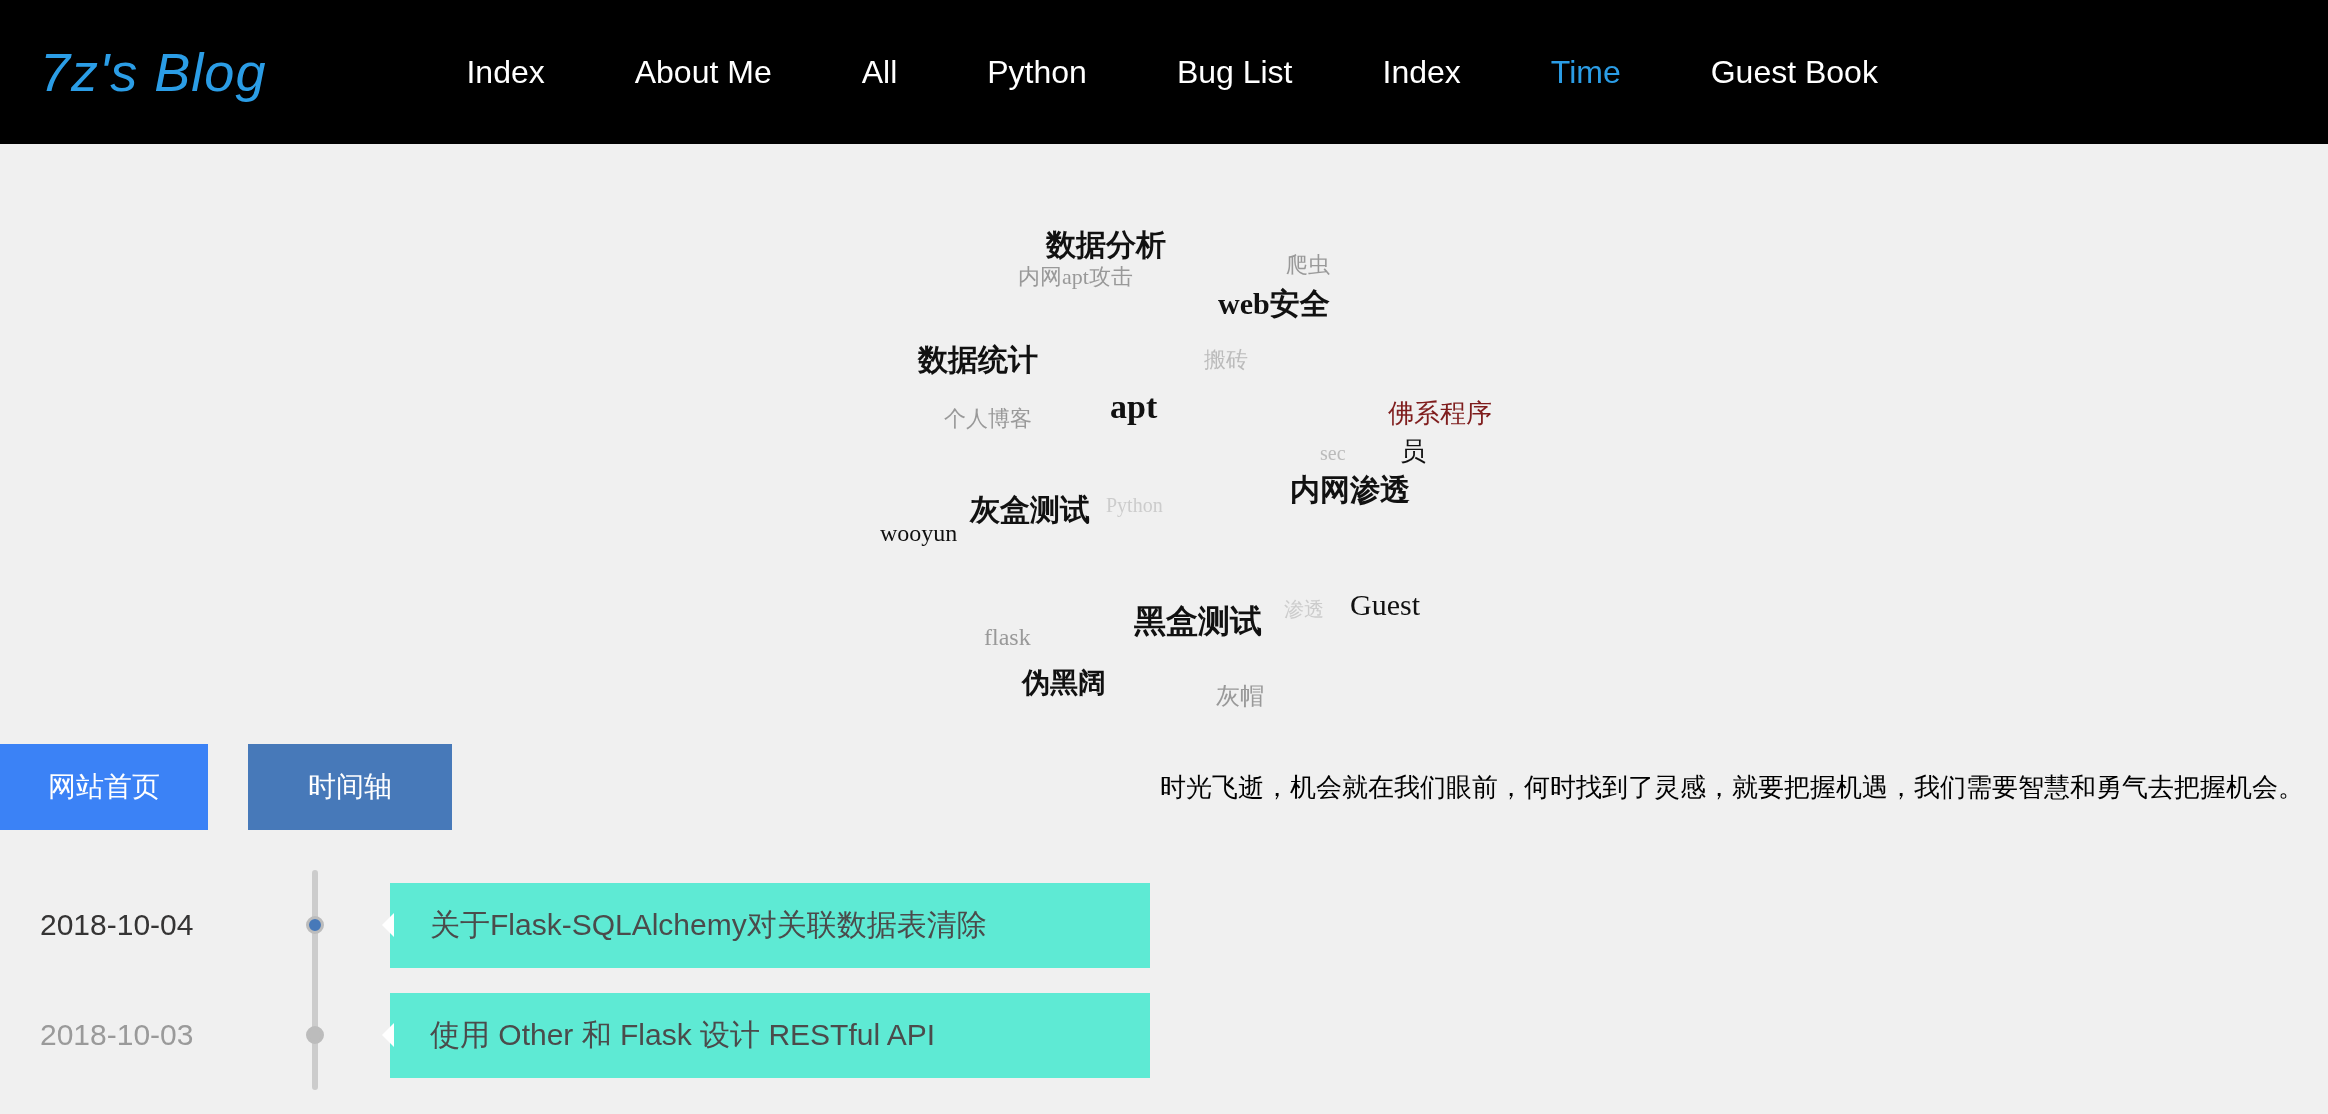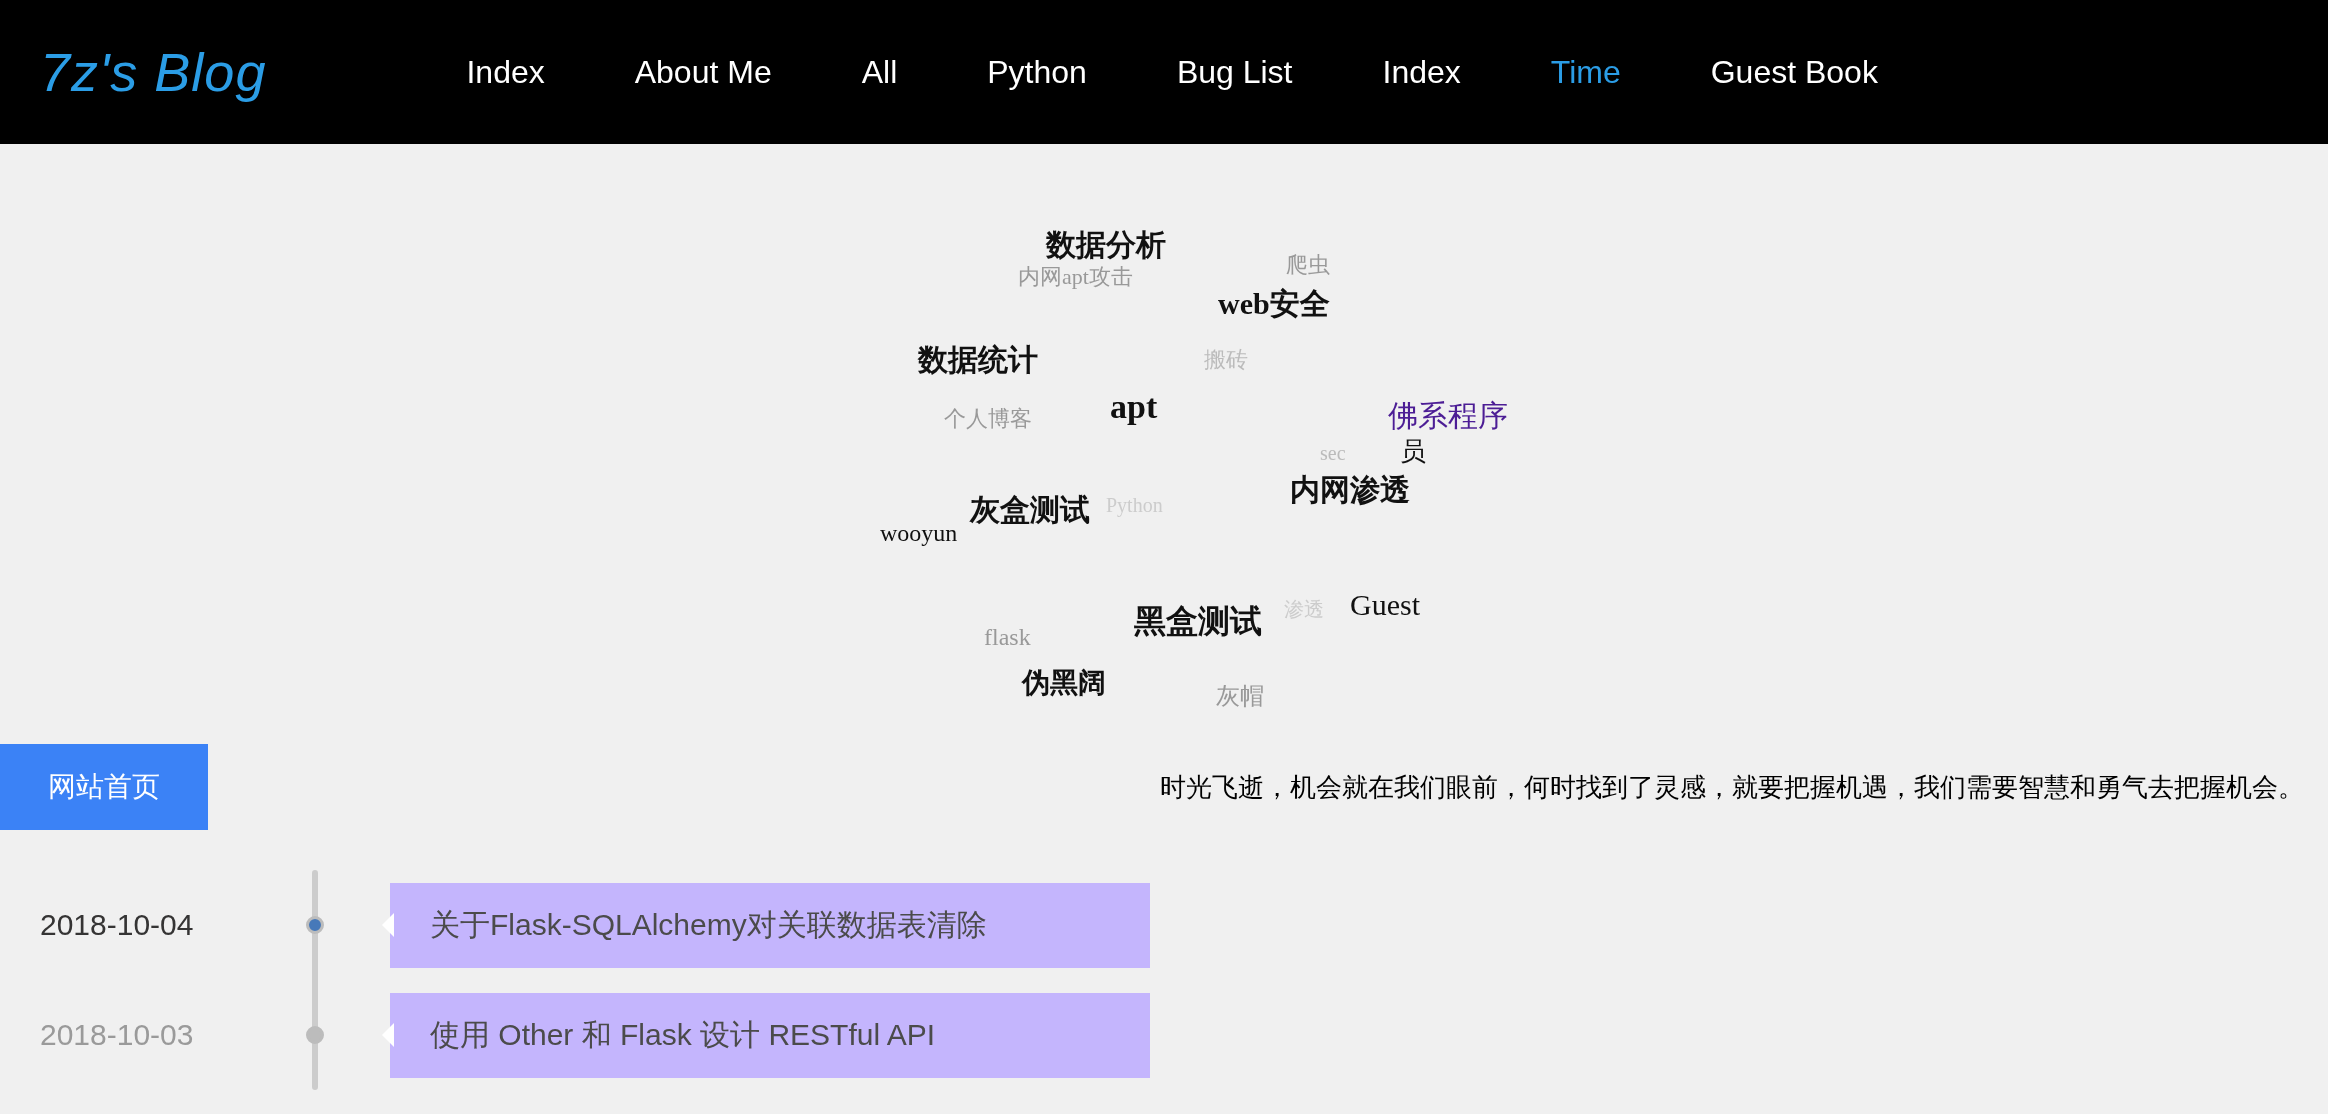--- a/index.html
+++ b/index.html
@@ -111,21 +111,21 @@
     transform: translateY(-50%);
     width: 18px;
     height: 18px;
     background: #4779b9;
     border-radius: 50%;
     border: 3px solid #bcbcbc;
   }
   .timeline-item.faded .timeline-dot { background: #bcbcbc; }
   .timeline-card {
     margin-left: 120px;
-    background: #c4b5fd;
+    background: #5eead4;
     padding: 22px 40px;
     font-size: 30px;
     color: #4b4b4b;
     font-family: "Microsoft YaHei", Arial, sans-serif;
     position: relative;
     min-width: 760px;
     cursor: pointer;
   }
   .timeline-card::before {
     content: "";
@@ -156,37 +156,38 @@
 
 <div class="cloud" id="cloud">
     <span class="tag" style="left: 1046px; top: 81px; font-size: 30px; color: rgb(17, 17, 17); font-weight: bold;">数据分析</span>
     <span class="tag" style="left: 1018px; top: 118px; font-size: 22px; color: rgb(153, 153, 153);">内网apt攻击</span>
     <span class="tag" style="left: 1286px; top: 106px; font-size: 22px; color: rgb(153, 153, 153);">爬虫</span>
     <span class="tag" style="left: 1218px; top: 140px; font-size: 30px; color: rgb(17, 17, 17); font-weight: bold;">web安全</span>
     <span class="tag" style="left: 918px; top: 196px; font-size: 30px; color: rgb(17, 17, 17); font-weight: bold;">数据统计</span>
     <span class="tag" style="left: 1204px; top: 201px; font-size: 22px; color: rgb(187, 187, 187);">搬砖</span>
     <span class="tag" style="left: 944px; top: 260px; font-size: 22px; color: rgb(153, 153, 153);">个人博客</span>
     <span class="tag" style="left: 1110px; top: 244px; font-size: 34px; color: rgb(17, 17, 17); font-weight: bold; text-align: right;">apt</span>
-    <span class="tag" style="left: 1388px; top: 252px; font-size: 30px; color: #4c1d95;">佛系程序</span>
+    <span class="tag" style="left: 1388px; top: 252px; font-size: 26px; color: #7f1d1d;">佛系程序</span>
     <span class="tag" style="left: 1320px; top: 298px; font-size: 20px; color: rgb(187, 187, 187);">sec</span>
     <span class="tag" style="left: 1400px; top: 290px; font-size: 26px; color: rgb(17, 17, 17);">员</span>
     <span class="tag" style="left: 1290px; top: 326px; font-size: 30px; color: rgb(17, 17, 17); font-weight: bold;">内网渗透</span>
     <span class="tag" style="left: 970px; top: 346px; font-size: 30px; color: rgb(17, 17, 17); font-weight: bold;">灰盒测试</span>
     <span class="tag" style="left: 1106px; top: 350px; font-size: 20px; color: rgb(204, 204, 204);">Python</span>
     <span class="tag" style="left: 880px; top: 376px; font-size: 24px; color: rgb(17, 17, 17);">wooyun</span>
     <span class="tag" style="left: 1134px; top: 456px; font-size: 32px; color: rgb(17, 17, 17); font-weight: bold;">黑盒测试</span>
     <span class="tag" style="left: 1284px; top: 452px; font-size: 20px; color: rgb(204, 204, 204);">渗透</span>
     <span class="tag" style="left: 1350px; top: 444px; font-size: 30px; color: rgb(17, 17, 17);">Guest</span>
     <span class="tag" style="left: 984px; top: 480px; font-size: 24px; color: rgb(153, 153, 153);">flask</span>
     <span class="tag" style="left: 1022px; top: 520px; font-size: 28px; color: rgb(17, 17, 17); font-weight: bold;">伪黑阔</span>
     <span class="tag" style="left: 1216px; top: 536px; font-size: 24px; color: rgb(153, 153, 153);">灰帽</span>
   </div>
 
 <div class="tab-row">
   <div class="tab home">网站首页</div>
+  <div class="tab timeline">时间轴</div>
   <div class="tab-spacer"></div>
   <div class="quote">时光飞逝，机会就在我们眼前，何时找到了灵感，就要把握机遇，我们需要智慧和勇气去把握机会。</div>
 </div>
 
 <div class="timeline">
   <div class="timeline-axis"></div>
   <div id="timeline-items">
       <div class="timeline-item">
         <div class="timeline-date">2018-10-04</div>
         <div class="timeline-dot"></div>

